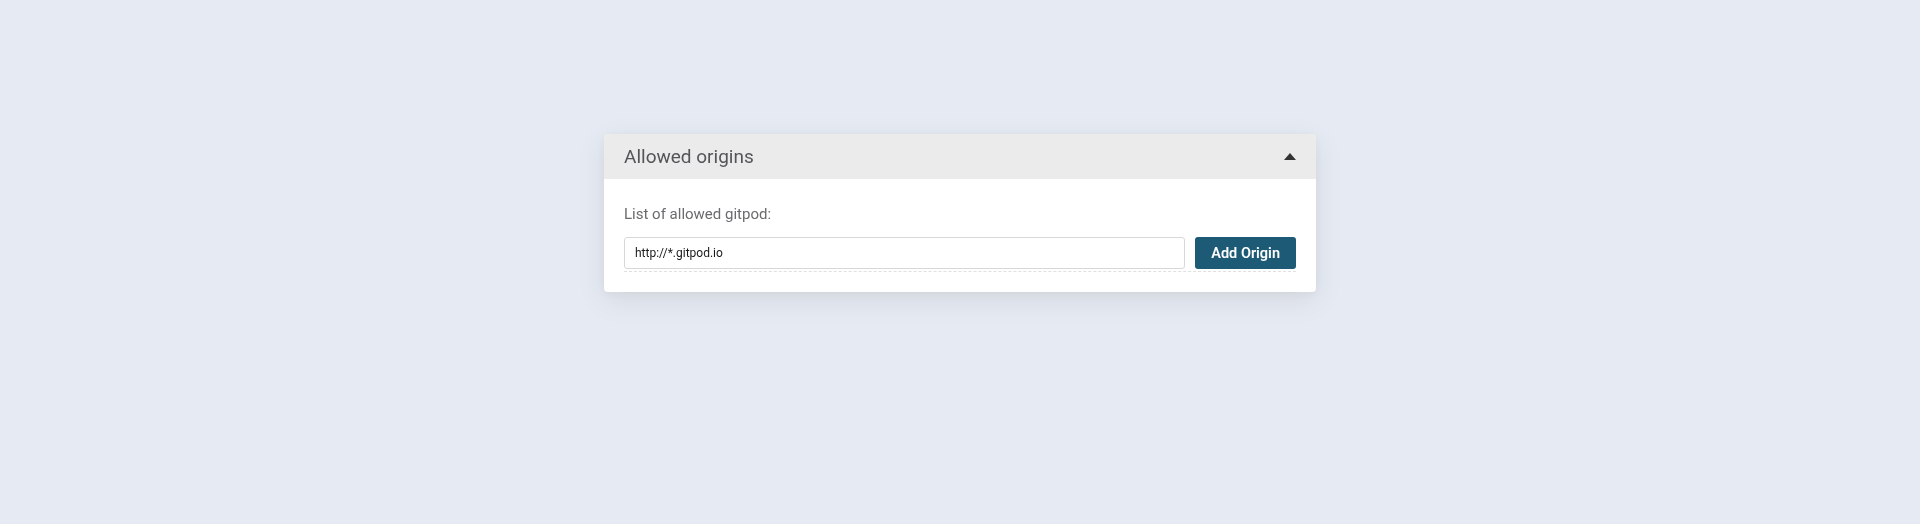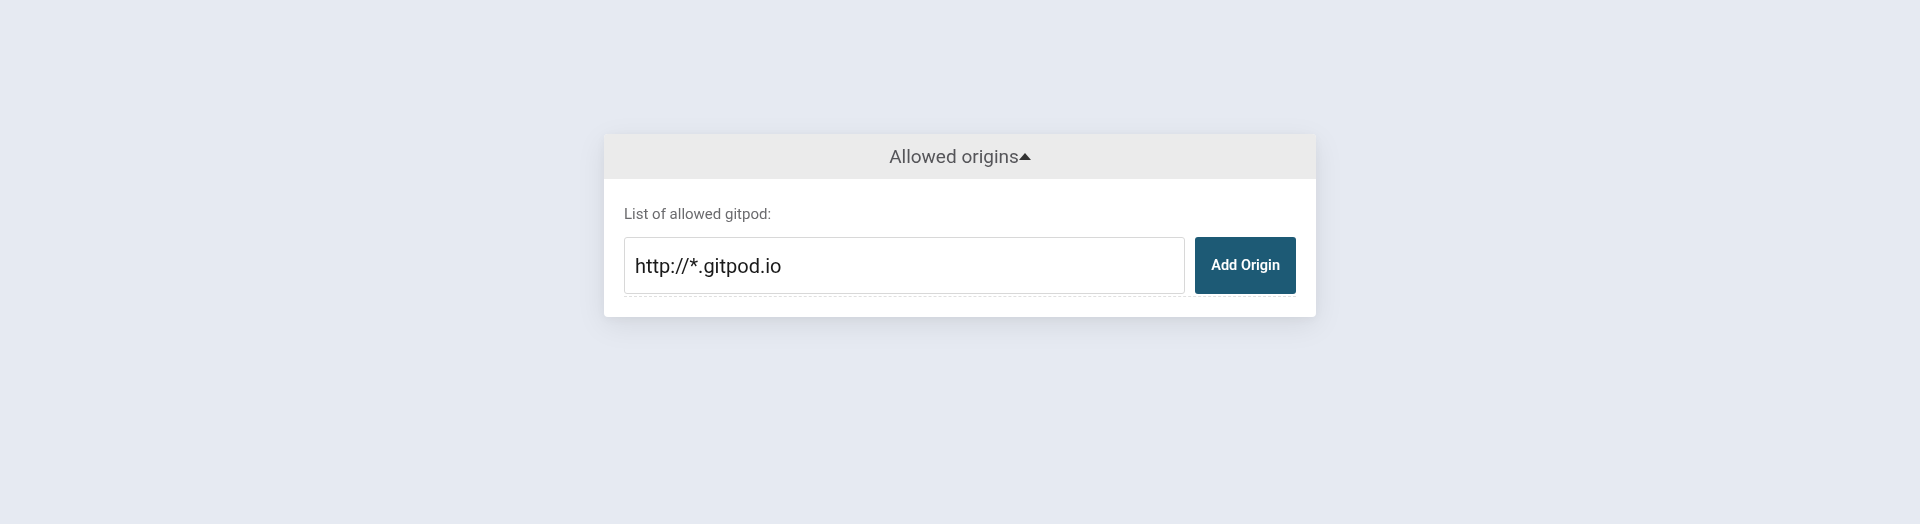--- a/index.html
+++ b/index.html
@@ -23,21 +23,21 @@
       background: #ffffff;
       border-radius: 4px;
       box-shadow: 0 8px 30px rgba(0, 0, 0, 0.08), 0 2px 10px rgba(0, 0, 0, 0.04);
       overflow: hidden;
     }
     .card-header {
       background-color: #ebebeb;
       padding: 11px 20px 11px 20px;
       display: flex;
       align-items: center;
-      justify-content: center;
+      justify-content: space-between;
     }
     .card-header-title {
       color: #555559;
       font-size: 19px;
       font-weight: 400;
     }
     .collapse-icon {
       width: 0;
       height: 0;
       border-left: 6px solid transparent;
@@ -56,31 +56,31 @@
     .input-row {
       display: flex;
       align-items: stretch;
       gap: 10px;
     }
     .origin-input {
       flex: 1;
       border: 1px solid #d8d8d8;
       border-radius: 3px;
       padding: 8px 10px;
-      font-size: 20px;
+      font-size: 12px;
       color: #1a1a1a;
       font-family: inherit;
       outline: none;
     }
     .add-button {
       background-color: #1d5a75;
       color: #ffffff;
       border: none;
       border-radius: 3px;
-      padding: 20px 16px;
+      padding: 7px 16px;
       font-size: 14.5px;
       font-weight: 600;
       cursor: pointer;
       font-family: inherit;
     }
     .input-underline {
       border-bottom: 1px dashed #e0e0e0;
       margin-top: 2px;
     }
   </style>

